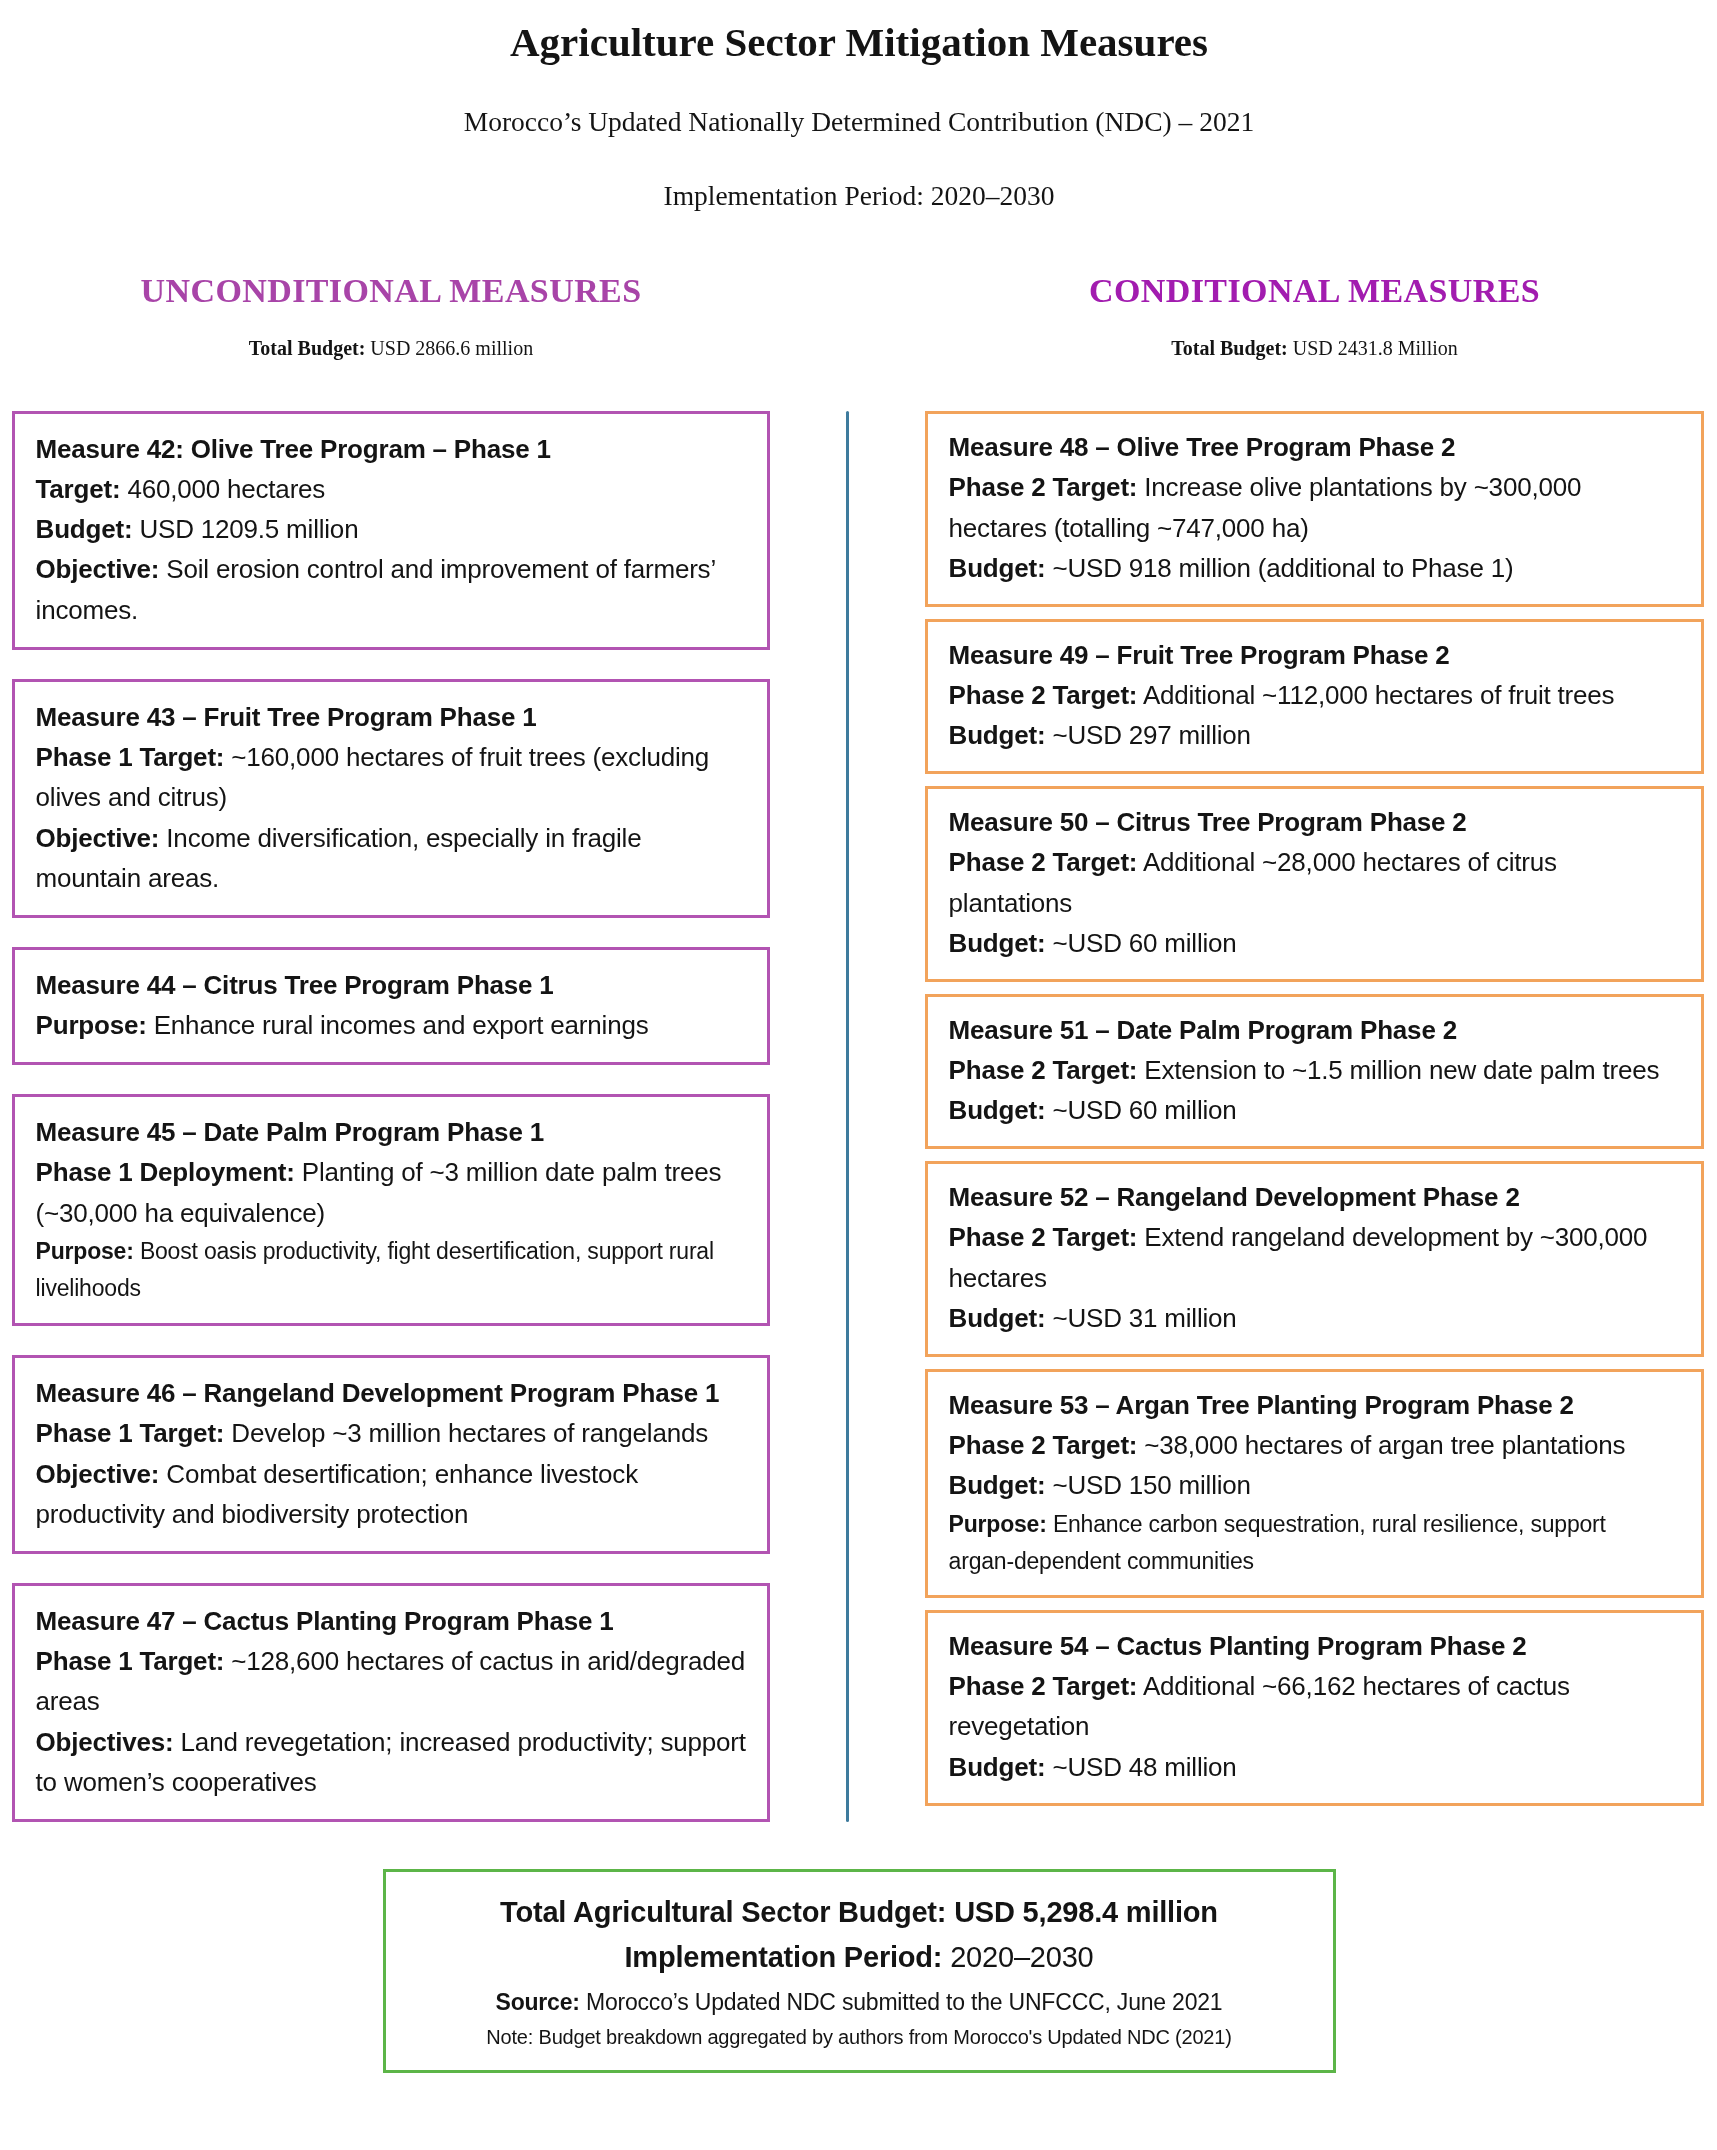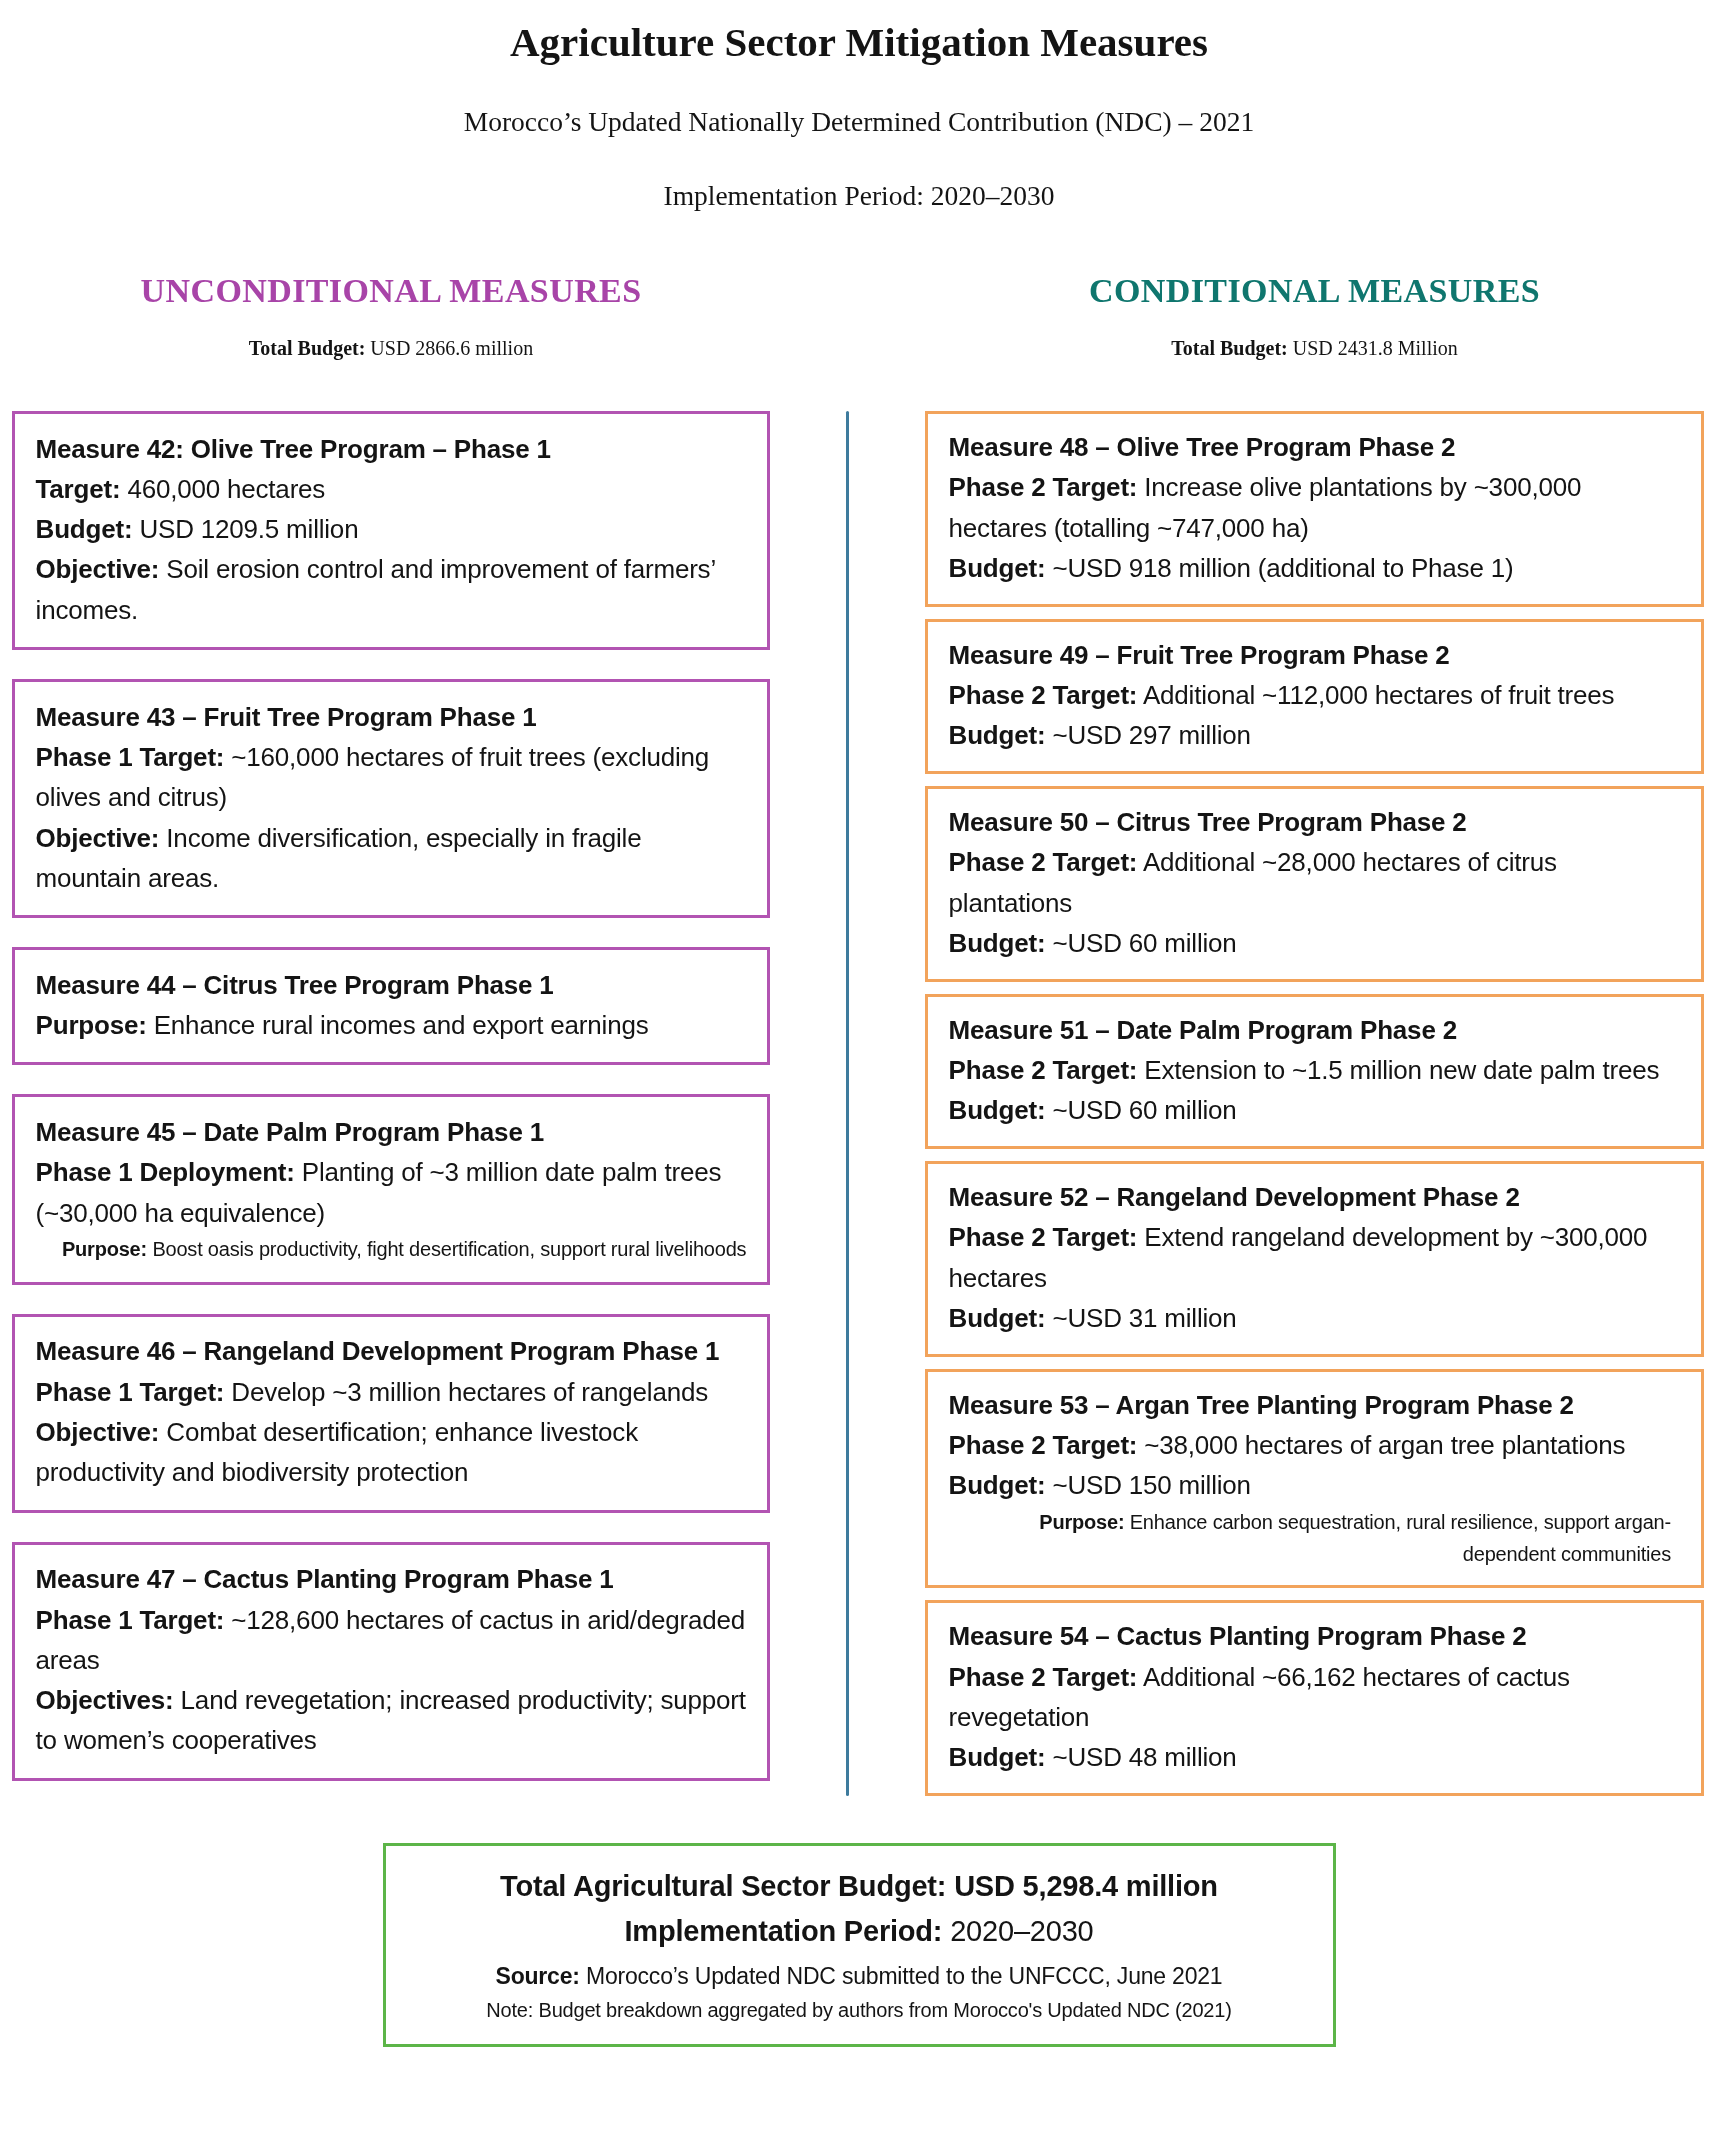--- a/index.html
+++ b/index.html
@@ -37,21 +37,21 @@
 
   .headings-row { margin-top: 60px; }
   .col-heading {
     font-family: "Liberation Serif", serif;
     font-weight: bold;
     font-size: 34px;
     text-align: center;
     letter-spacing: 0.4px;
   }
   .col-heading.purple { color: #A844A8; }
-  .col-heading.orange { color: #0f766e; }
+  .col-heading.orange { color: #a21caf; }
 
   .budget-row { margin-top: 27px; }
   .col-budget {
     font-family: "Liberation Serif", serif;
     font-size: 20px;
     text-align: center;
   }
   .col-budget .b { font-weight: bold; }
 
   .cols-row { margin-top: 51px; }
@@ -75,21 +75,21 @@
     margin-bottom: 12px;
   }
   .mbox:last-child { margin-bottom: 0; }
   .line {
     font-size: 26px;
     line-height: 1.55;
     letter-spacing: -0.2px;
   }
   .line .b, .title-line { font-weight: bold; }
   .title-line { white-space: nowrap; }
-  .line.small { font-size: 20px; line-height: 1.6; text-align: right; }
+  .line.small { font-size: 23px; line-height: 1.6; }
 
   .summary {
     box-sizing: border-box;
     width: 953px;
     margin: 47px auto 0 auto;
     border: 3.9px solid #5CB548;
     text-align: center;
     padding: 24px 26px 21.5px 26px;
   }
   .s1 { font-size: 29px; font-weight: bold; letter-spacing: -0.2px; }

